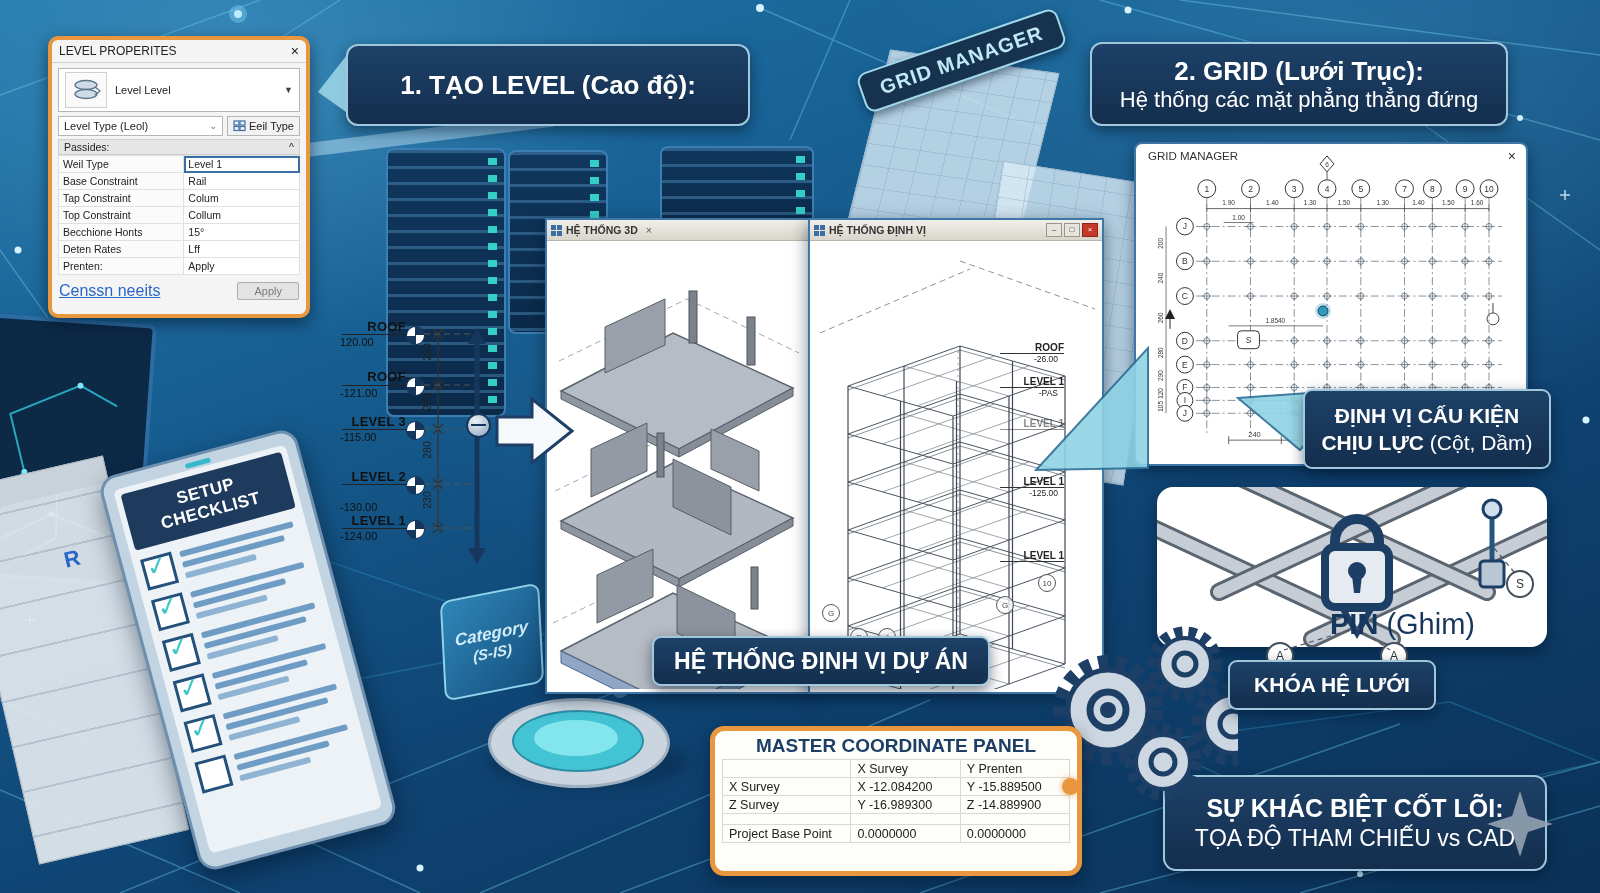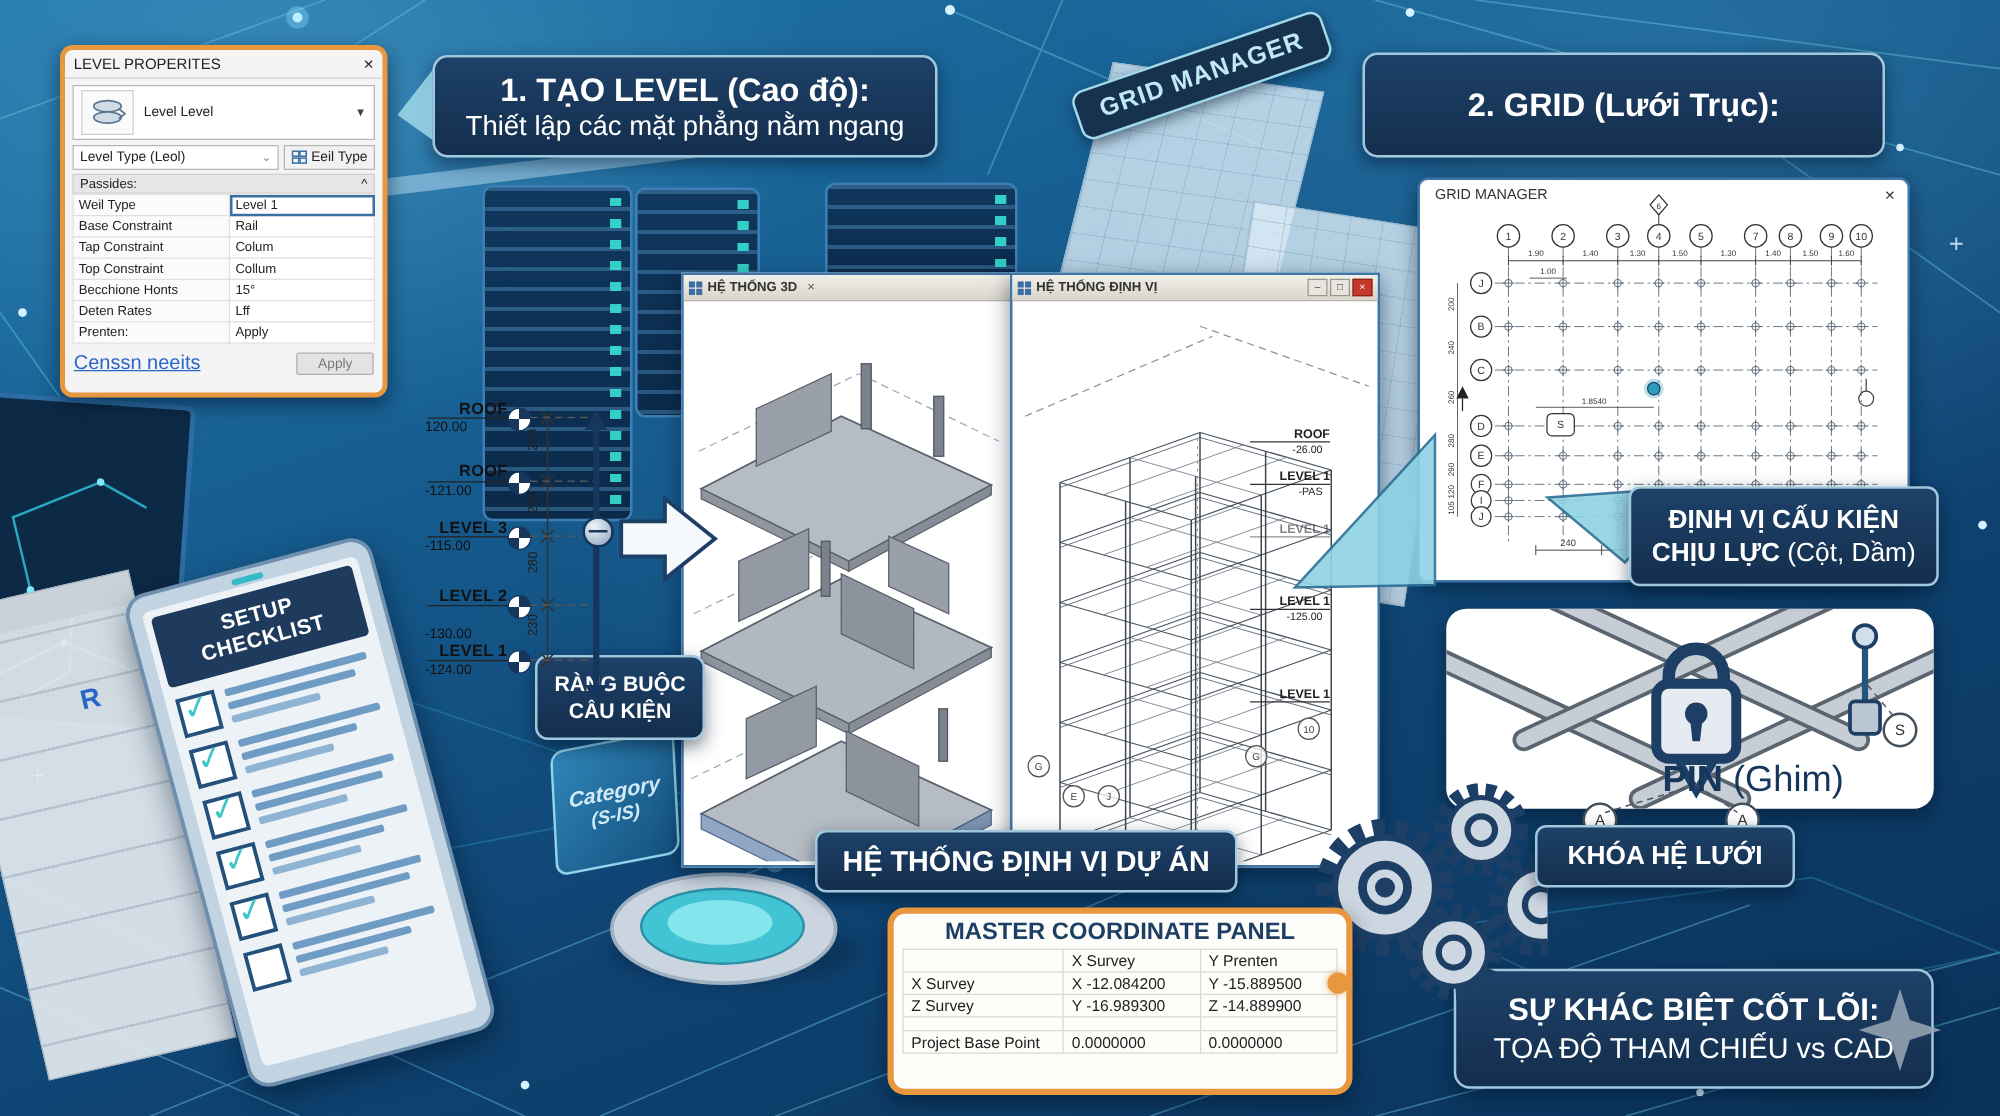--- a/index.html
+++ b/index.html
@@ -92,21 +92,21 @@
   .gdim{font-size:6.5px;fill:#333}
   .xm{fill:#fff;stroke:#51606f;stroke-width:.7}
   
   #rangbuoc{left:428px;top:524px;width:132px;height:64px;font-size:17px;line-height:1.25;z-index:5;border-radius:10px}
   #category{position:absolute;left:442px;top:592px;width:100px;height:100px;z-index:2}
   #category .face{position:absolute;inset:0;background:linear-gradient(135deg,#2f86b8,#14507e);
     border:2px solid #8fd4ea;border-radius:10px;transform:rotate(-3deg) skewY(-8deg);
     display:flex;flex-direction:column;align-items:center;justify-content:center;color:#cfeaf6;
     font-style:italic;font-weight:bold}
   #category .c1{font-size:17px}#category .c2{font-size:15px}
-  #projbanner{left:652px;top:664px;width:334px;height:46px;font-size:23px;z-index:6;border-radius:9px}
+  #projbanner{left:652px;top:636px;width:334px;height:46px;font-size:23px;z-index:6;border-radius:9px}
   #callout{left:1303px;top:389px;width:244px;height:76px;font-size:21px;z-index:7;border-radius:9px;line-height:1.3}
   #khoa{left:1228px;top:660px;width:204px;height:46px;font-size:21px;z-index:7;border-radius:9px}
   #core{left:1163px;top:775px;width:380px;height:92px;z-index:6;border-radius:13px}
   #core .l1{font-size:25px}#core .l2{font-size:23px;margin-top:2px}
   .star4{position:absolute;width:66px;height:66px;background:#9aa8b6;opacity:.85;
     clip-path:polygon(50% 0,62% 38%,100% 50%,62% 62%,50% 100%,38% 62%,0 50%,38% 38%)}
   #gmtag{position:absolute;left:856px;top:40px;z-index:5;transform:rotate(-19deg);
     background:#16324f;border:2px solid #9fd8e8;border-radius:10px;color:#bfe9f5;font-weight:bold;
     font-size:20px;letter-spacing:1px;padding:7px 18px;box-shadow:0 4px 10px rgba(2,18,38,.5)}
   
@@ -309,24 +309,24 @@
     </tbody>
       </table>
     <div class="foot">
       <span class="link">Censsn neeits</span>
       <span class="btn">Apply</span>
     </div>
   </div>
 
   <div class="banner" style="left:346px;top:44px;width:400px;height:78px">
     <div class="l1" style="font-size:26px">1. TẠO LEVEL (Cao độ):</div>
-    <div style="font-size:22px">Thiết lập các mặt phẳng nằm ngang</div>
   </div>
   <div class="banner" style="left:1090px;top:42px;width:414px;height:80px">
     <div class="l1" style="font-size:26px">2. GRID (Lưới Trục):</div>
+    <div style="font-size:22px">Hệ thống các mặt phẳng thẳng đứng</div>
   </div>
   <div id="gmtag">GRID MANAGER</div>
 
   <div class="lvl" style="left:336px;top:315px;width:150px;height:240px">
     <div class="nm" style="left:0;top:4px">ROOF</div>
     <div class="ln" style="left:6px;top:19px;width:84px"></div>
     <div class="vl" style="left:4px;top:21px">120.00</div>
     <div class="qcirc" style="left:70px;top:11px"></div>
     <div class="nm" style="left:0;top:54px">ROOF</div>
     <div class="ln" style="left:6px;top:70px;width:84px"></div>
@@ -847,24 +847,20 @@
       <line x1="93" y1="294" x2="93" y2="302" stroke="#444" stroke-width=".8"></line>
       <line x1="146" y1="294" x2="146" y2="302" stroke="#444" stroke-width=".8"></line>
       <line x1="200" y1="294" x2="200" y2="302" stroke="#444" stroke-width=".8"></line>
       <text class="gdim" style="font-size:7.5px" x="119" y="295" text-anchor="middle">240</text>
       <text class="gdim" style="font-size:7.5px" x="173" y="295" text-anchor="middle">240</text>
       <circle cx="359" cy="176" r="6" fill="none" stroke="#444"></circle>
         <line x1="359" y1="170" x2="359" y2="160" stroke="#444"></line>
     </svg>
   </div>
 
-  <div class="banner" id="rangbuoc">
-    <div class="l1">RÀNG BUỘC</div>
-    <div class="l1">CẤU KIỆN</div>
-  </div>
   <div id="category">
     <div class="face">
       <span class="c1">Category</span>
       <span class="c2">(S-IS)</span>
     </div>
   </div>
 
   <div id="checklist">
     <div class="notch"></div>
     <div class="paper">

